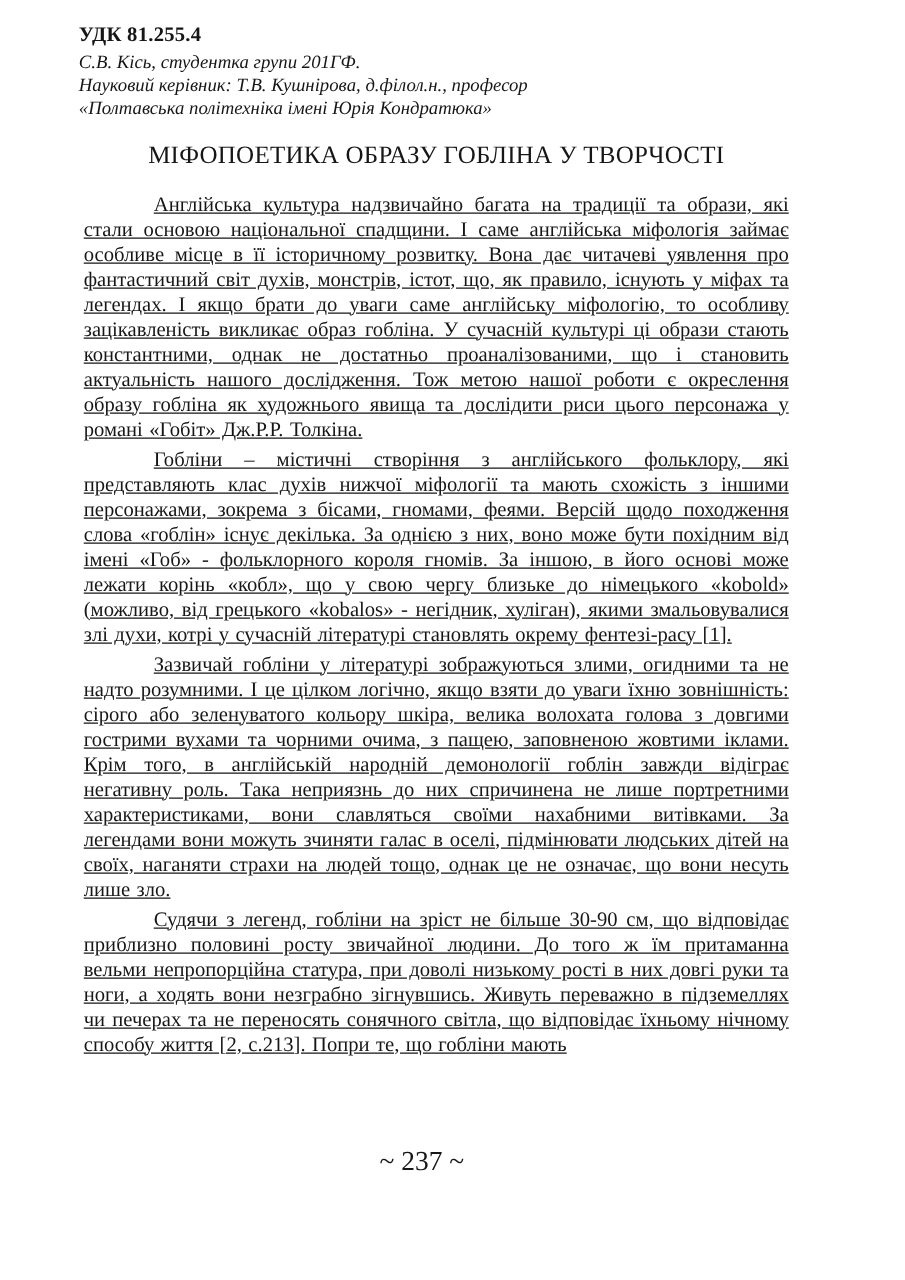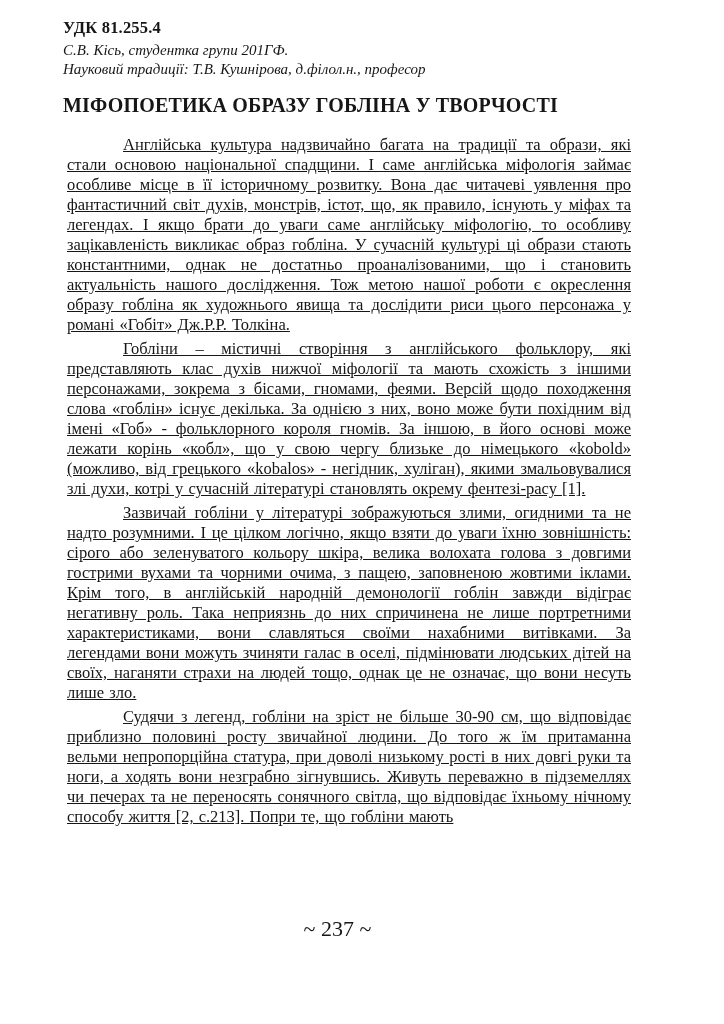--- a/index.html
+++ b/index.html
@@ -27,22 +27,22 @@
   .byline {
     margin-top: 2px;
     text-align: left;
     font-style: italic;
     font-size: 15px;
     line-height: 18.5px;
     padding-right: 20px;
   }
   .title {
     margin: 15px 0 0 0;
-    text-align: left;
-    font-weight: bold;
+    text-align: center;
+    font-weight: normal;
     font-size: 20px;
     line-height: 25px;
     letter-spacing: 0.2px;
   }
   .body-text {
     margin-top: 17px;
     font-size: 16.5px;
     line-height: 20px;
     text-align: justify;
   }
@@ -65,21 +65,22 @@
 </style>
 </head>
 <body style="background: rgb(255, 255, 255);">
 
 <div class="page" style="background: rgb(255, 255, 255); color: rgb(22, 22, 22);">
 
   <div class="udk">УДК 81.255.4</div>
 
   <div class="byline">
     <div>С.В. Кісь, студентка групи 201ГФ.</div>
-    <div>Науковий традиції: Т.В. Кушнірова, д.філол.н., професор</div>
+    <div>Науковий керівник: Т.В. Кушнірова, д.філол.н., професор</div>
+    <div>«Полтавська політехніка імені Юрія Кондратюка»</div>
   </div>
 
   <h1 class="title">
     <span style="display:block">МІФОПОЕТИКА ОБРАЗУ ГОБЛІНА У ТВОРЧОСТІ</span>
   </h1>
 
   <div class="body-text">
     <p>Англійська культура надзвичайно багата на традиції та образи, які стали основою національної спадщини. І саме англійська міфологія займає особливе місце в її історичному розвитку. Вона дає читачеві уявлення про фантастичний світ духів, монстрів, істот, що, як правило, існують у міфах та легендах. І якщо брати до уваги саме англійську міфологію, то особливу зацікавленість викликає образ гобліна. У сучасній культурі ці образи стають константними, однак не достатньо проаналізованими, що і становить актуальність нашого дослідження. Тож метою нашої роботи є окреслення образу гобліна як художнього явища та дослідити риси цього персонажа у романі «Гобіт» Дж.Р.Р. Толкіна.</p>
     <p>Гобліни – містичні створіння з англійського фольклору, які представляють клас духів нижчої міфології та мають схожість з іншими персонажами, зокрема з бісами, гномами, феями. Версій щодо походження слова «гоблін» існує декілька. За однією з них, воно може бути похідним від імені «Гоб» - фольклорного короля гномів. За іншою, в його основі може лежати корінь «кобл», що у свою чергу близьке до німецького «kobold» (можливо, від грецького «kobalos» - негідник, хуліган), якими змальовувалися злі духи, котрі у сучасній літературі становлять окрему фентезі-расу [1].</p>
     <p>Зазвичай гобліни у літературі зображуються злими, огидними та не надто розумними. І це цілком логічно, якщо взяти до уваги їхню зовнішність: сірого або зеленуватого кольору шкіра, велика волохата голова з довгими гострими вухами та чорними очима, з пащею, заповненою жовтими іклами. Крім того, в англійській народній демонології гоблін завжди відіграє негативну роль. Така неприязнь до них спричинена не лише портретними характеристиками, вони славляться своїми нахабними витівками. За легендами вони можуть зчиняти галас в оселі, підмінювати людських дітей на своїх, наганяти страхи на людей тощо, однак це не означає, що вони несуть лише зло.</p>

